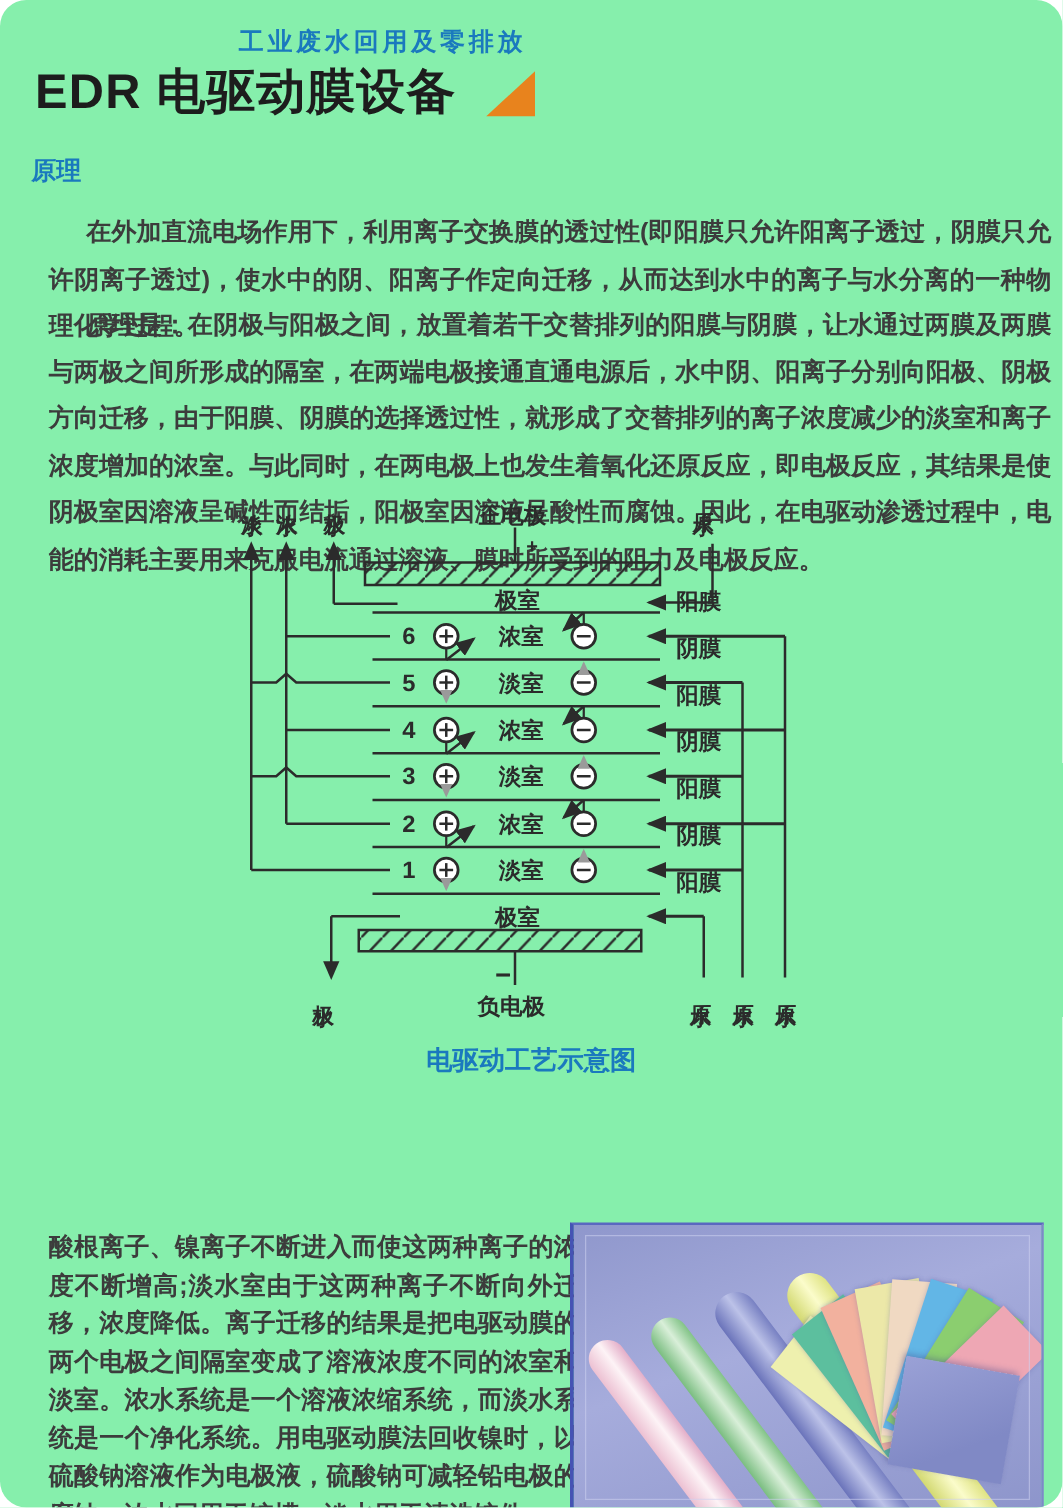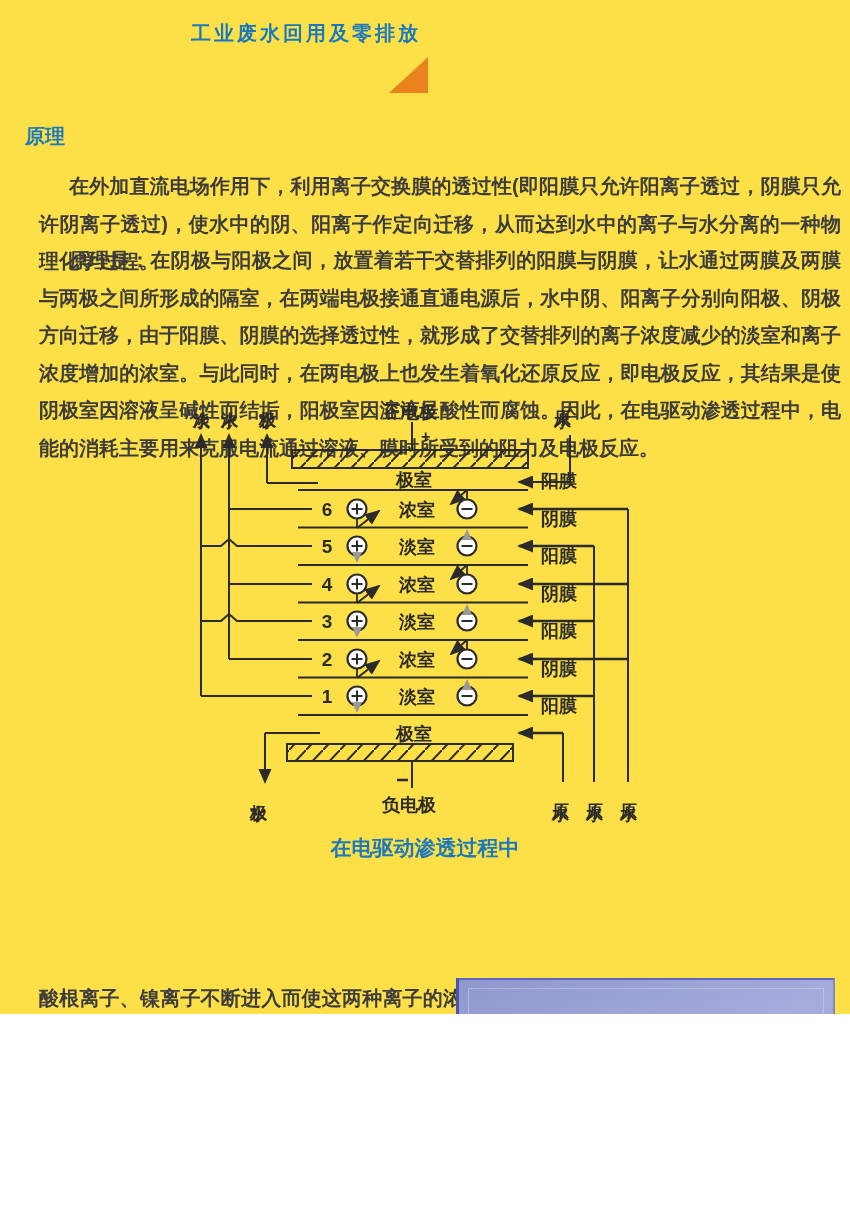--- a/index.html
+++ b/index.html
@@ -1,18 +1,18 @@
 <!DOCTYPE html>
 <html><head>
 <meta charset="utf-8">
 <style>
   html,body{margin:0;padding:0;background:#fff;}
   #page{
-    position:relative;width:850px;height:1014px;overflow:hidden;background:#fde047;
-    font-family:"Liberation Sans","DejaVu Sans",sans-serif;color:#3c3c3c;
+    position:relative;width:850px;height:1206px;overflow:hidden;background:#86efac;
+    font-family:"Liberation Sans","DejaVu Sans",sans-serif;color:#3c3c3c;border-radius:21px;
   }
   .abs{position:absolute;}
   
   .tagline{left:191px;top:20px;font-size:20px;font-weight:bold;color:#1a79be;letter-spacing:3px;}
   .title{left:28px;top:46px;font-size:39px;font-weight:bold;color:#1d1d1d;letter-spacing:1px;}
   .tri{left:389px;top:57px;width:0;height:0;border-left:39px solid transparent;border-bottom:36px solid #e8831d;}
   .heading{left:25px;top:123px;font-size:20px;font-weight:bold;color:#1a79be;}
   
   .para{left:39px;width:802px;font-size:20px;line-height:37.5px;font-weight:bold;
         color:#3c3c3c;text-align:justify;text-indent:30px;}
@@ -35,20 +35,21 @@
          box-shadow:0 0 4px rgba(90,95,160,.35);}
   .sheet-front{position:absolute;width:92px;height:88px;left:258px;top:112px;transform:rotate(10deg);
          background:linear-gradient(150deg,#9aa1d6,#8089c5 70%);box-shadow:-2px -2px 5px rgba(70,75,140,.4);}
 </style>
 </head>
 <body>
 
 <div id="page">
 
   <div class="abs tagline">工业废水回用及零排放</div>
+  <div class="abs title">EDR 电驱动膜设备</div>
   <div class="abs tri"></div>
   <div class="abs heading">原理</div>
 
   <div class="abs para p1">在外加直流电场作用下，利用离子交换膜的透过性(即阳膜只允许阳离子透过，阴膜只允许阴离子透过)，使水中的阴、阳离子作定向迁移，从而达到水中的离子与水分离的一种物理化学过程。</div>
   <div class="abs para p2">原理是：在阴极与阳极之间，放置着若干交替排列的阳膜与阴膜，让水通过两膜及两膜与两极之间所形成的隔室，在两端电极接通直通电源后，水中阴、阳离子分别向阳极、阴极方向迁移，由于阳膜、阴膜的选择透过性，就形成了交替排列的离子浓度减少的淡室和离子浓度增加的浓室。与此同时，在两电极上也发生着氧化还原反应，即电极反应，其结果是使阴极室因溶液呈碱性而结垢，阳极室因溶液呈酸性而腐蚀。因此，在电驱动渗透过程中，电能的消耗主要用来克服电流通过溶液、膜时所受到的阻力及电极反应。</div>
 
   <div class="abs v-label" style="left:191px;top:397px;">淡水</div>
   <div class="abs v-label" style="left:219px;top:397px;">浓水</div>
   <div class="abs v-label" style="left:257px;top:397px;">极水</div>
   <div class="abs v-label" style="left:552px;top:397px;">原水</div>
@@ -209,21 +210,21 @@
       <line x1="351.5" y1="306" x2="362.5" y2="306" stroke="#2b2b2b" stroke-width="2"></line>
       <line x1="357" y1="300.5" x2="357" y2="311.5" stroke="#2b2b2b" stroke-width="2"></line>
       <line x1="357" y1="315.5" x2="357" y2="321" stroke="#9a9a9a" stroke-width="1.5" marker-end="url(#ahg)"></line>
       <text x="417" y="312.5" font-size="18" text-anchor="middle">淡室</text>
       <circle cx="467" cy="306" r="9.5" fill="#fff" stroke="#2b2b2b" stroke-width="2.2"></circle>
       <line x1="461.5" y1="306" x2="472.5" y2="306" stroke="#2b2b2b" stroke-width="2"></line>
       <line x1="467" y1="296.5" x2="467" y2="291" stroke="#9a9a9a" stroke-width="1.5" marker-end="url(#ahg)"></line>
     </g>
   </svg>
 
-  <div class="abs caption">在电驱动渗透过程中</div>
+  <div class="abs caption">电驱动工艺示意图</div>
 
   <div class="abs para p3b">酸根离子、镍离子不断进入而使这两种离子的浓度不断增高;淡水室由于这两种离子不断向外迁移，浓度降低。离子迁移的结果是把电驱动膜的两个电极之间隔室变成了溶液浓度不同的浓室和淡室。浓水系统是一个溶液浓缩系统，而淡水系统是一个净化系统。用电驱动膜法回收镍时，以硫酸钠溶液作为电极液，硫酸钠可减轻铅电极的腐蚀，浓水回用于镀槽，淡水用于清洗镀件。</div>
 
   <div class="abs photo">
     <div class="roll" style="left:18px;top:80px;width:330px;height:30px;border-radius:15px;
                 background:linear-gradient(to bottom,#e3aec8,#fdf3f6 45%,#ecc0d2);"></div>
     <div class="roll" style="left:68px;top:62px;width:345px;height:30px;border-radius:15px;
                 background:linear-gradient(to bottom,#82c387,#d9efd9 45%,#7abd80);"></div>
     <div class="roll" style="left:120px;top:40px;width:370px;height:34px;border-radius:17px;
                 background:linear-gradient(to bottom,#7780c2,#bcc2e8 45%,#6a73ba);"></div>

